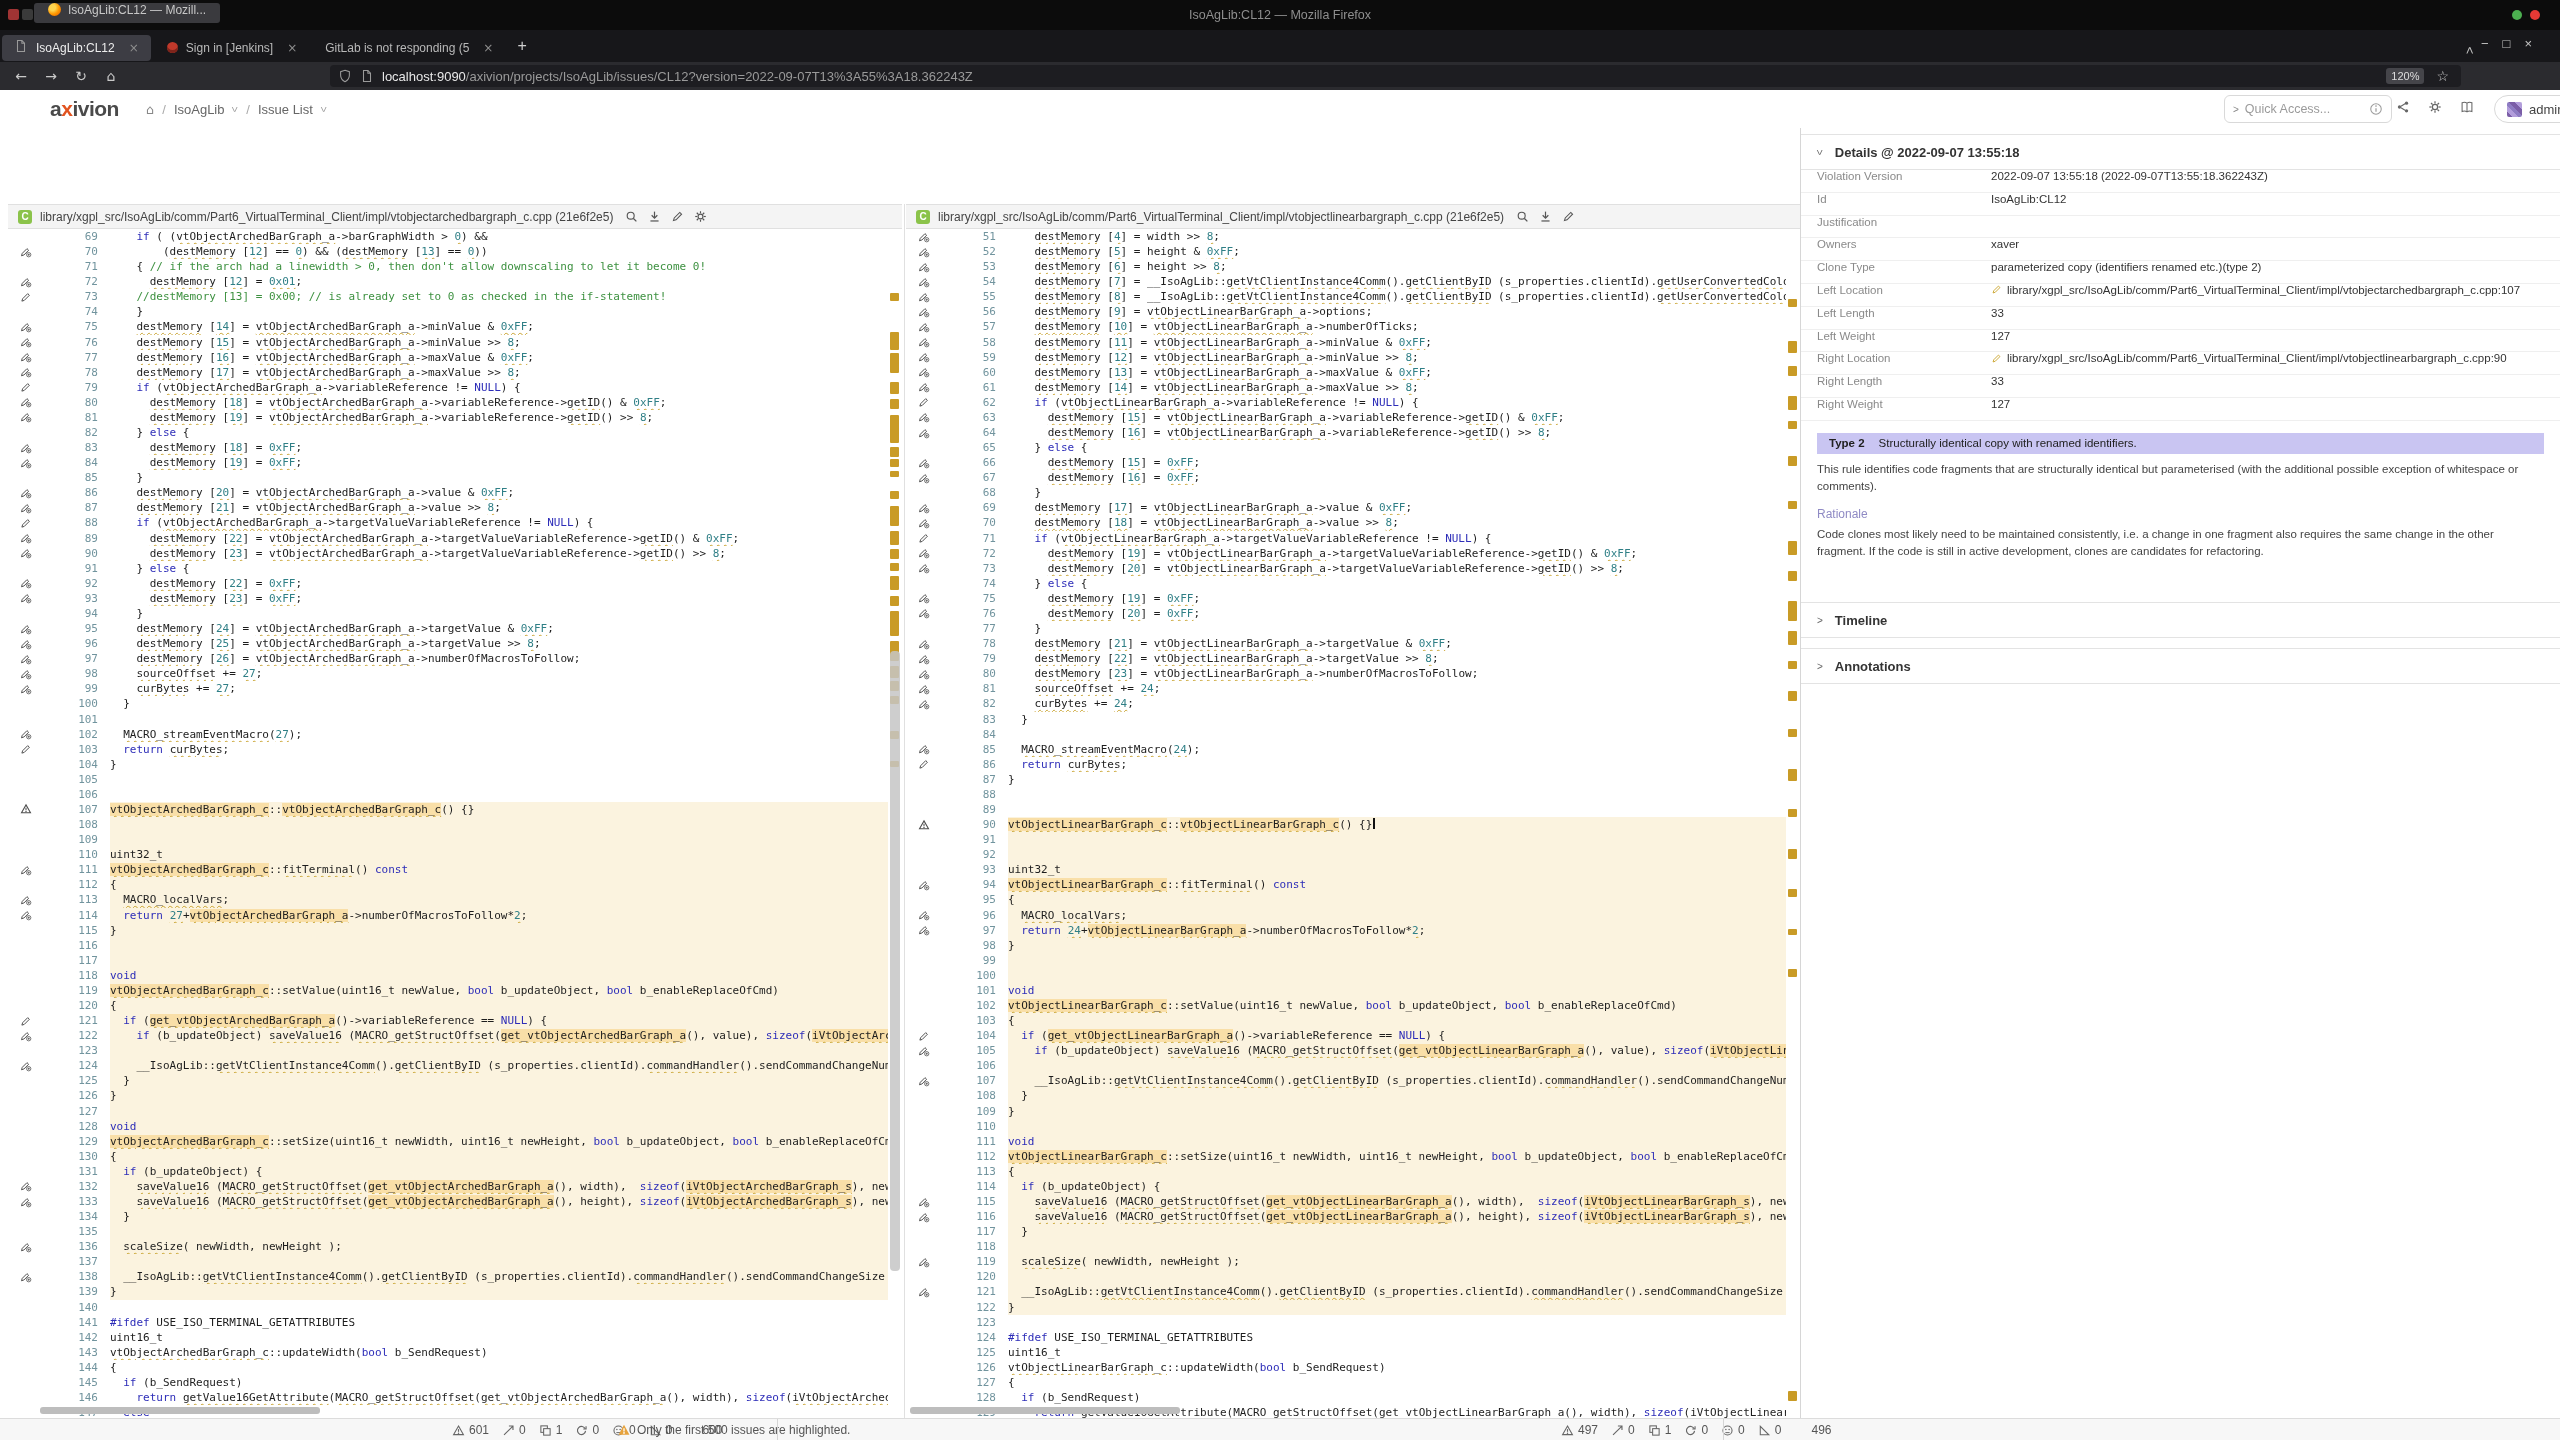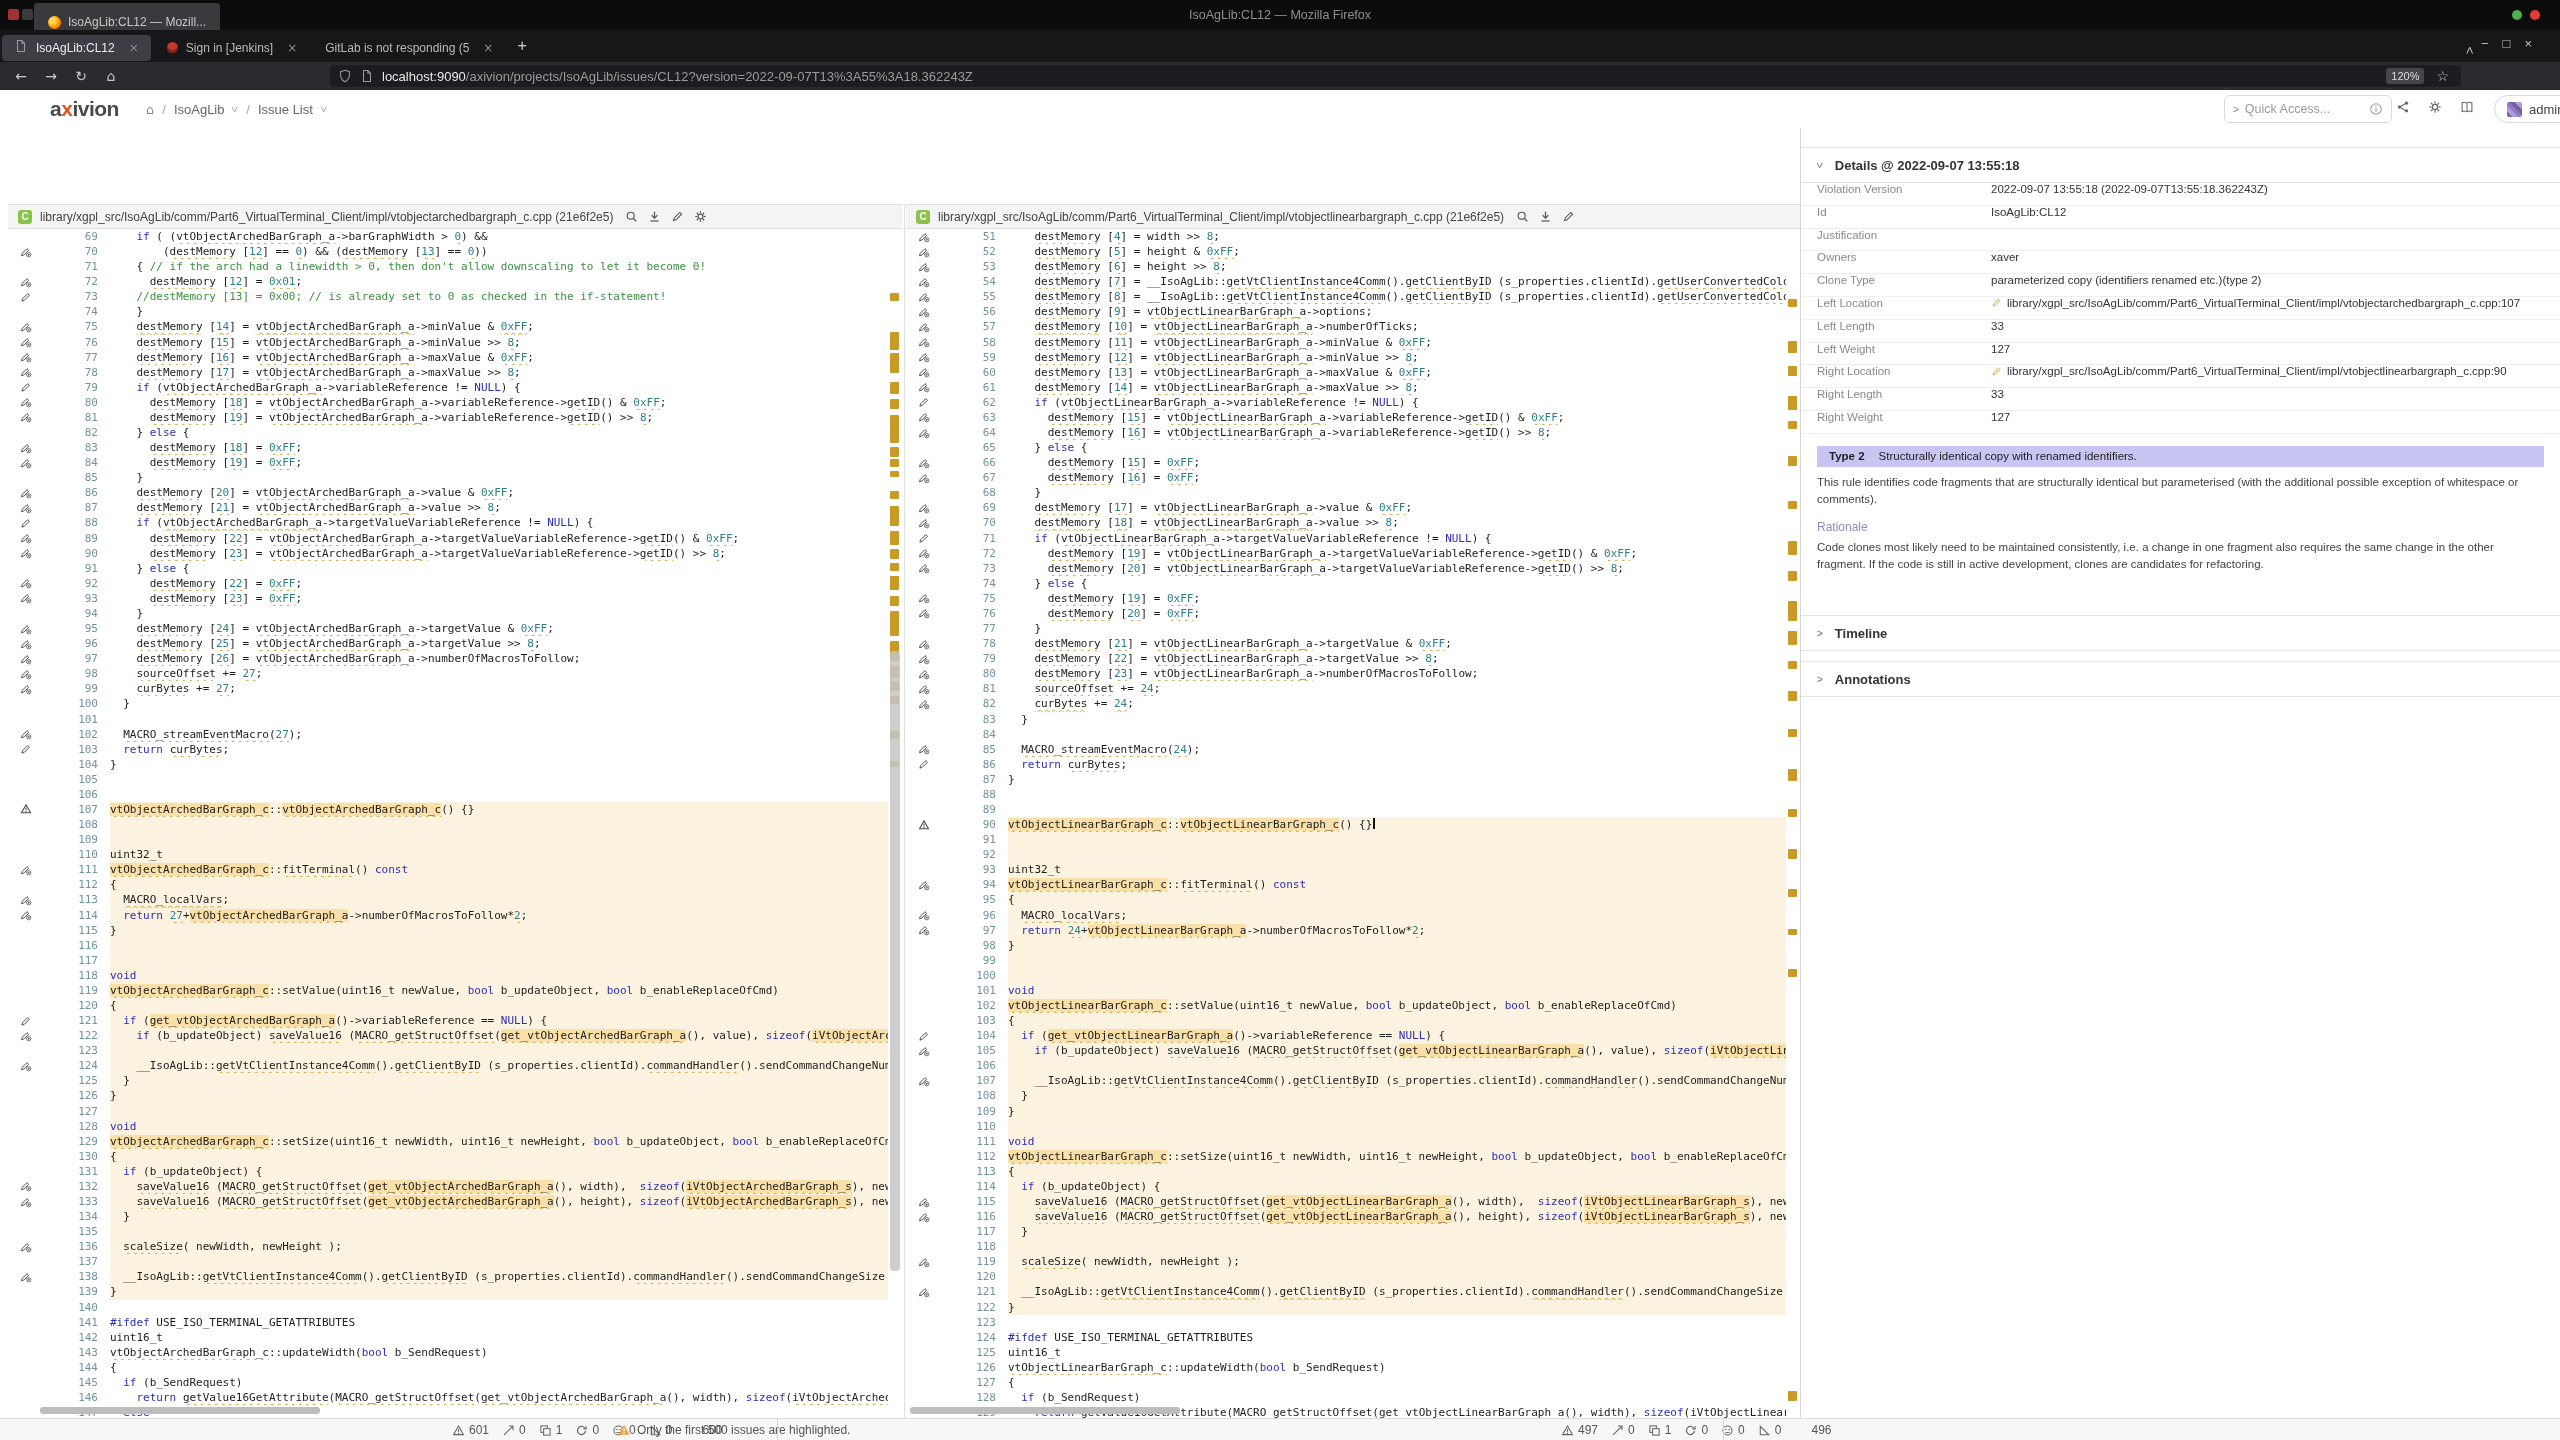--- a/index.html
+++ b/index.html
@@ -6,21 +6,21 @@
   body{width:2560px;height:1440px;position:relative;background:#fff;
        font-family:"Liberation Sans",sans-serif;overflow:hidden;color:#333;}
   .uicon{font-family:"DejaVu Sans",sans-serif;}
   .rot90{display:inline-block;transform:rotate(90deg);}
   .rotm90{display:inline-block;transform:rotate(-90deg);}
 
   
   #titlebar{position:absolute;left:0;top:0;width:2560px;height:30px;background:#0c0c0c;}
   #titlebar .wsq{position:absolute;top:9px;width:11px;height:11px;border-radius:2px;}
   #wm-tab{position:absolute;left:34px;top:3px;height:20px;background:#3a3a3e;border-radius:3px;
-          display:flex;align-items:flex-end;gap:7px;padding:6px 14px;color:#c7c7c7;font-size:12px;}
+          display:flex;align-items:flex-start;gap:7px;padding:0 14px;color:#c7c7c7;font-size:12px;}
   .ff-orb{width:13px;height:13px;border-radius:50%;
           background:radial-gradient(circle at 35% 35%,#ffd54f 0 25%,#ff9800 55%,#e65100 100%);}
   #win-title{position:absolute;left:0;right:0;top:0;height:20px;line-height:30px;text-align:center;
              color:#8f8f8f;font-size:12.5px;pointer-events:none;}
   .sysdot{position:absolute;top:10px;width:10px;height:10px;border-radius:50%;}
 
   #tabbar{position:absolute;left:0;top:30px;width:2560px;height:32px;background:#17171a;
           display:flex;align-items:center;}
   .tab{height:26px;margin:3px 2px 0 2px;display:flex;align-items:center;gap:8px;padding:0 12px;
        border-radius:4px;color:#b9b9b9;font-size:12px;max-width:250px;}
@@ -120,21 +120,21 @@
   .hthumb{position:absolute;top:1407px;height:7px;background:#bdbdbd;border-radius:3px;}
   #panel-divider{position:absolute;left:904px;top:204px;width:1px;height:1214px;background:#e0e0e0;}
   #page-vthumb{position:absolute;left:2553px;top:1012px;width:6px;height:132px;background:#4a4a4e;border-radius:3px;}
 
   
   #sidebar{position:absolute;left:1800px;top:128px;width:760px;height:1290px;background:#fff;
            border-left:1px solid #d6d6d6;box-sizing:border-box;overflow:hidden;}
   .secband{border-top:1px solid #e3e3e3;border-bottom:1px solid #e3e3e3;height:34px;display:flex;
            align-items:center;gap:12px;padding-left:16px;font-size:13px;font-weight:bold;color:#333;}
   .secband .chev{color:#666;font-size:10px;font-weight:normal;}
-  #details-band{margin-top:19px;}
+  #details-band{margin-top:6px;}
   #details-table{font-size:11.5px;}
   .drow{display:flex;border-bottom:1px solid #efefef;min-height:21.8px;align-items:flex-start;}
   .dlabel{width:190px;flex:none;padding-left:16px;color:#8a8a8a;box-sizing:border-box;}
   .dvalue{flex:1;color:#333;display:flex;align-items:center;gap:5px;white-space:nowrap;overflow:hidden;}
   .dvalue .pic{color:#c9a227;display:flex;}
   #rule-band{margin-top:10px;}
   #rule-body{padding:12px 16px 26px 16px;font-size:11.5px;color:#444;line-height:1.5;}
   #rule-type{background:#c9c5f2;padding:2px 12px;margin-bottom:7px;color:#222;}
   #rule-type b{margin-right:14px;}
   #rationale-label{color:#8f8ac4;font-size:12px;margin:9px 0 3px 0;}

